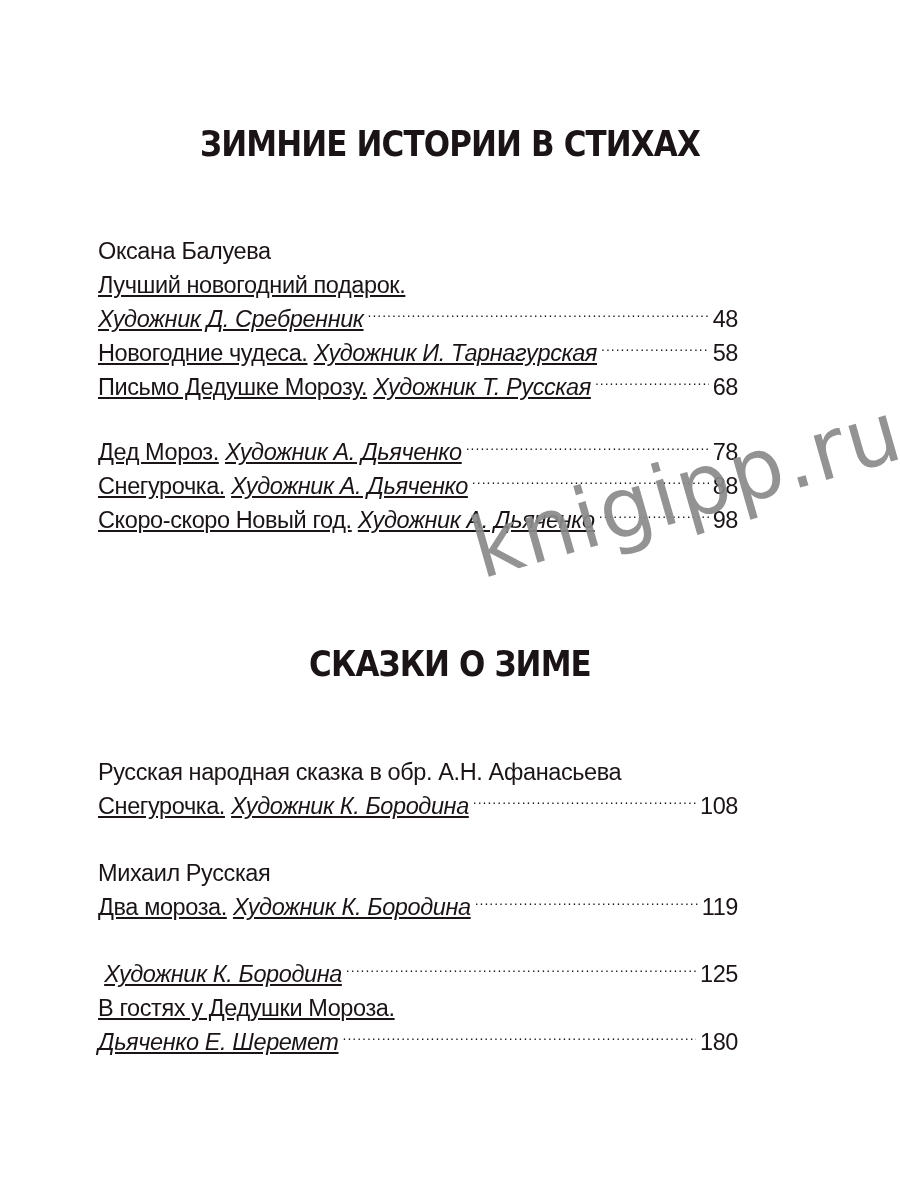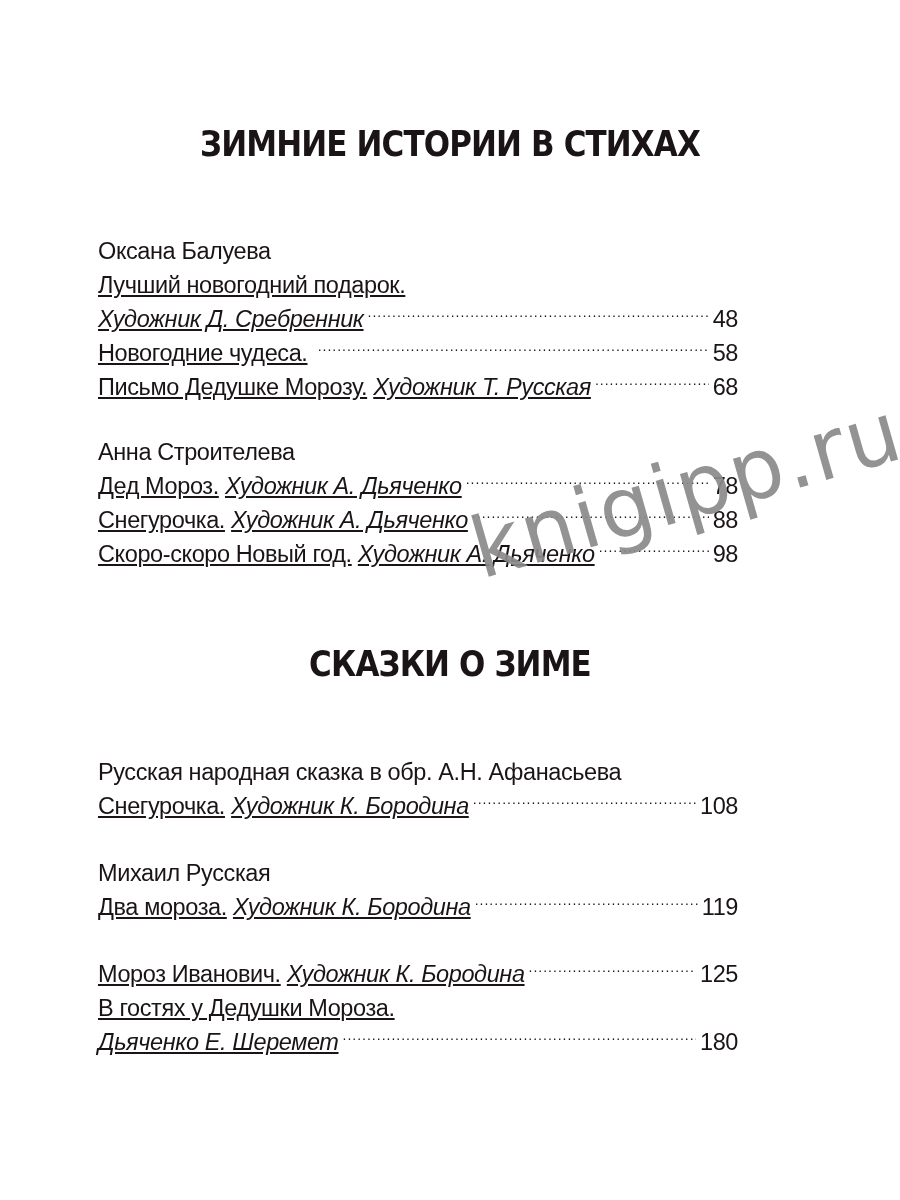--- a/index.html
+++ b/index.html
@@ -100,33 +100,32 @@
     <div class="author">Оксана Балуева</div>
     <div class="line">
       <span class="txt">Лучший новогодний подарок.</span>
     </div>
     <div class="line">
       <span class="txt ill">Художник Д. Сребренник</span>
       <span class="dots"></span>
       <span class="page-num">48</span>
     </div>
     <div class="line">
-      <span class="txt">Новогодние чудеса.</span>&nbsp;
+      <span class="txt">Новогодние чудеса.</span>&nbsp;<span class="txt ill">Художник И. Тарнагурская</span>
       <span class="dots"></span>
       <span class="page-num">58</span>
     </div>
     <div class="line">
       <span class="txt">Письмо Дедушке Морозу.</span>&nbsp;<span class="txt ill">Художник Т. Русская</span>
       <span class="dots"></span>
       <span class="page-num">68</span>
     </div>
   </div>
 
   <div class="block" style="top:435px">
-    <div class="author">Анна Строителева</div>
     <div class="line">
       <span class="txt">Дед Мороз.</span>&nbsp;<span class="txt ill">Художник А. Дьяченко</span>
       <span class="dots"></span>
       <span class="page-num">78</span>
     </div>
     <div class="line">
       <span class="txt">Снегурочка.</span>&nbsp;<span class="txt ill">Художник А. Дьяченко</span>
       <span class="dots"></span>
       <span class="page-num">88</span>
     </div>
@@ -152,21 +151,21 @@
     <div class="author">Михаил Русская</div>
     <div class="line">
       <span class="txt">Два мороза.</span>&nbsp;<span class="txt ill">Художник К. Бородина</span>
       <span class="dots"></span>
       <span class="page-num">119</span>
     </div>
   </div>
 
   <div class="block" style="top:957px">
     <div class="line">
-      <span class="txt">Мороз Иванович.</span>&nbsp;<span class="txt ill">Художник К. Бородина</span>
+      &nbsp;<span class="txt ill">Художник К. Бородина</span>
       <span class="dots"></span>
       <span class="page-num">125</span>
     </div>
     <div class="line">
       <span class="txt">В гостях у Дедушки Мороза.</span>
     </div>
     <div class="line">
       <span class="txt ill">Дьяченко Е. Шеремет</span>
       <span class="dots"></span>
       <span class="page-num">180</span>

